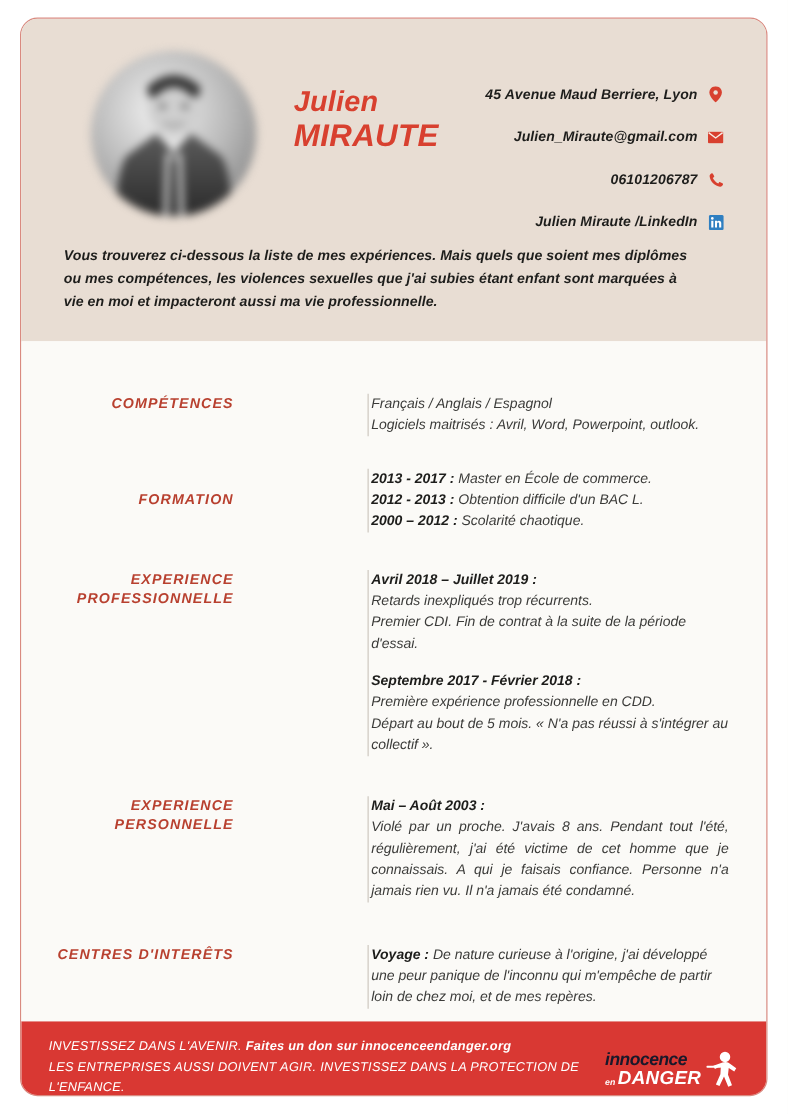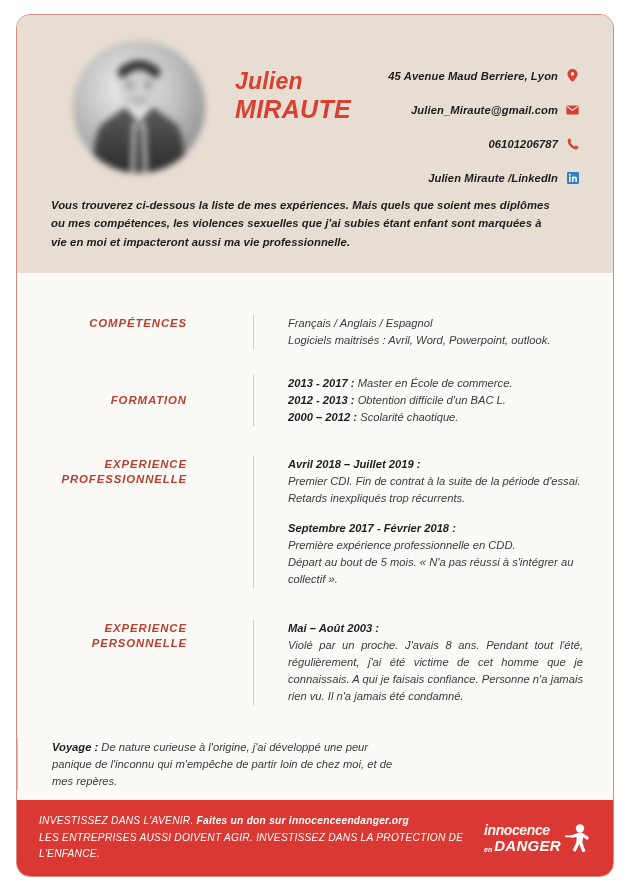--- a/index.html
+++ b/index.html
@@ -154,22 +154,23 @@
     font-size: 11.4px;
     font-weight: bold;
     letter-spacing: 0.9px;
     line-height: 1.32;
     padding-top: 1px;
   }
 
   .sec-body {
     flex: 1 1 auto;
     border-left: 1px solid #cfc9c2;
-    padding-left: 34px;
+    padding-left: 2px;
     min-height: 34px;
+    margin-left: 41px;
   }
 
   .sec-body p {
     margin: 0;
     font-size: 11.2px;
     color: #3b3b39;
     line-height: 1.52;
   }
   .sec-body p.just { text-align: justify; max-width: 345px; }
   .sec-body p.wrap { max-width: 345px; }
@@ -202,21 +203,21 @@
     gap: 4px;
     padding-left: 12px;
   }
   .logo-words {
     display: flex;
     flex-direction: column;
     align-items: flex-start;
     line-height: 1;
   }
   .logo-innocence {
-    color: #ffffff;
+    color: #0f172a;
     font-size: 14px;
     font-weight: bold;
     letter-spacing: -0.4px;
     opacity: 0.95;
   }
   .logo-line2 {
     display: flex;
     align-items: flex-end;
     gap: 2px;
     margin-top: 1px;
@@ -344,41 +345,42 @@
         </div>
       </div>
 
       <div class="section" style="margin-bottom:32px;">
         <div class="sec-label">
           <div>EXPERIENCE</div>
           <div>PROFESSIONNELLE</div>
         </div>
         <div class="sec-body">
           <p><b>Avril 2018 – Juillet 2019 :</b></p>
+          <p class="wrap">Retards inexpliqués trop récurrents.</p>
           <p class="wrap">Premier CDI. Fin de contrat à la suite de la période d'essai.</p>
-          <p class="wrap">Retards inexpliqués trop récurrents.</p>
           <div class="block-gap"></div>
           <p><b>Septembre 2017 -  Février 2018 :</b></p>
           <p class="wrap">Première expérience professionnelle en CDD.</p>
           <p class="wrap">Départ au bout de 5 mois. « N'a pas réussi à s'intégrer au collectif ».</p>
         </div>
       </div>
 
       <div class="section" style="margin-bottom:34px;">
         <div class="sec-label">
           <div>EXPERIENCE</div>
           <div>PERSONNELLE</div>
         </div>
         <div class="sec-body">
           <p><b>Mai – Août 2003 :</b></p>
           <p class="just">Violé par un proche. J'avais 8 ans. Pendant tout l'été, régulièrement, j'ai été victime de cet homme que je connaissais. A qui je faisais confiance. Personne n'a jamais rien vu. Il n'a jamais été condamné.</p>
         </div>
       </div>
 
       <div class="section">
+        <div class="sec-label">CENTRES D'INTERÊTS</div>
         <div class="sec-body">
           <p class="wrap"><b>Voyage :</b><span> De nature curieuse à l'origine, j'ai développé une peur panique de l'inconnu qui m'empêche de partir loin de chez moi, et de mes repères.</span></p>
         </div>
       </div>
 
     </div>
 
     <div class="footer">
       <div class="footer-text">
         <div><span>INVESTISSEZ DANS L'AVENIR. </span><span class="bold">Faites un don sur innocenceendanger.org</span></div>

